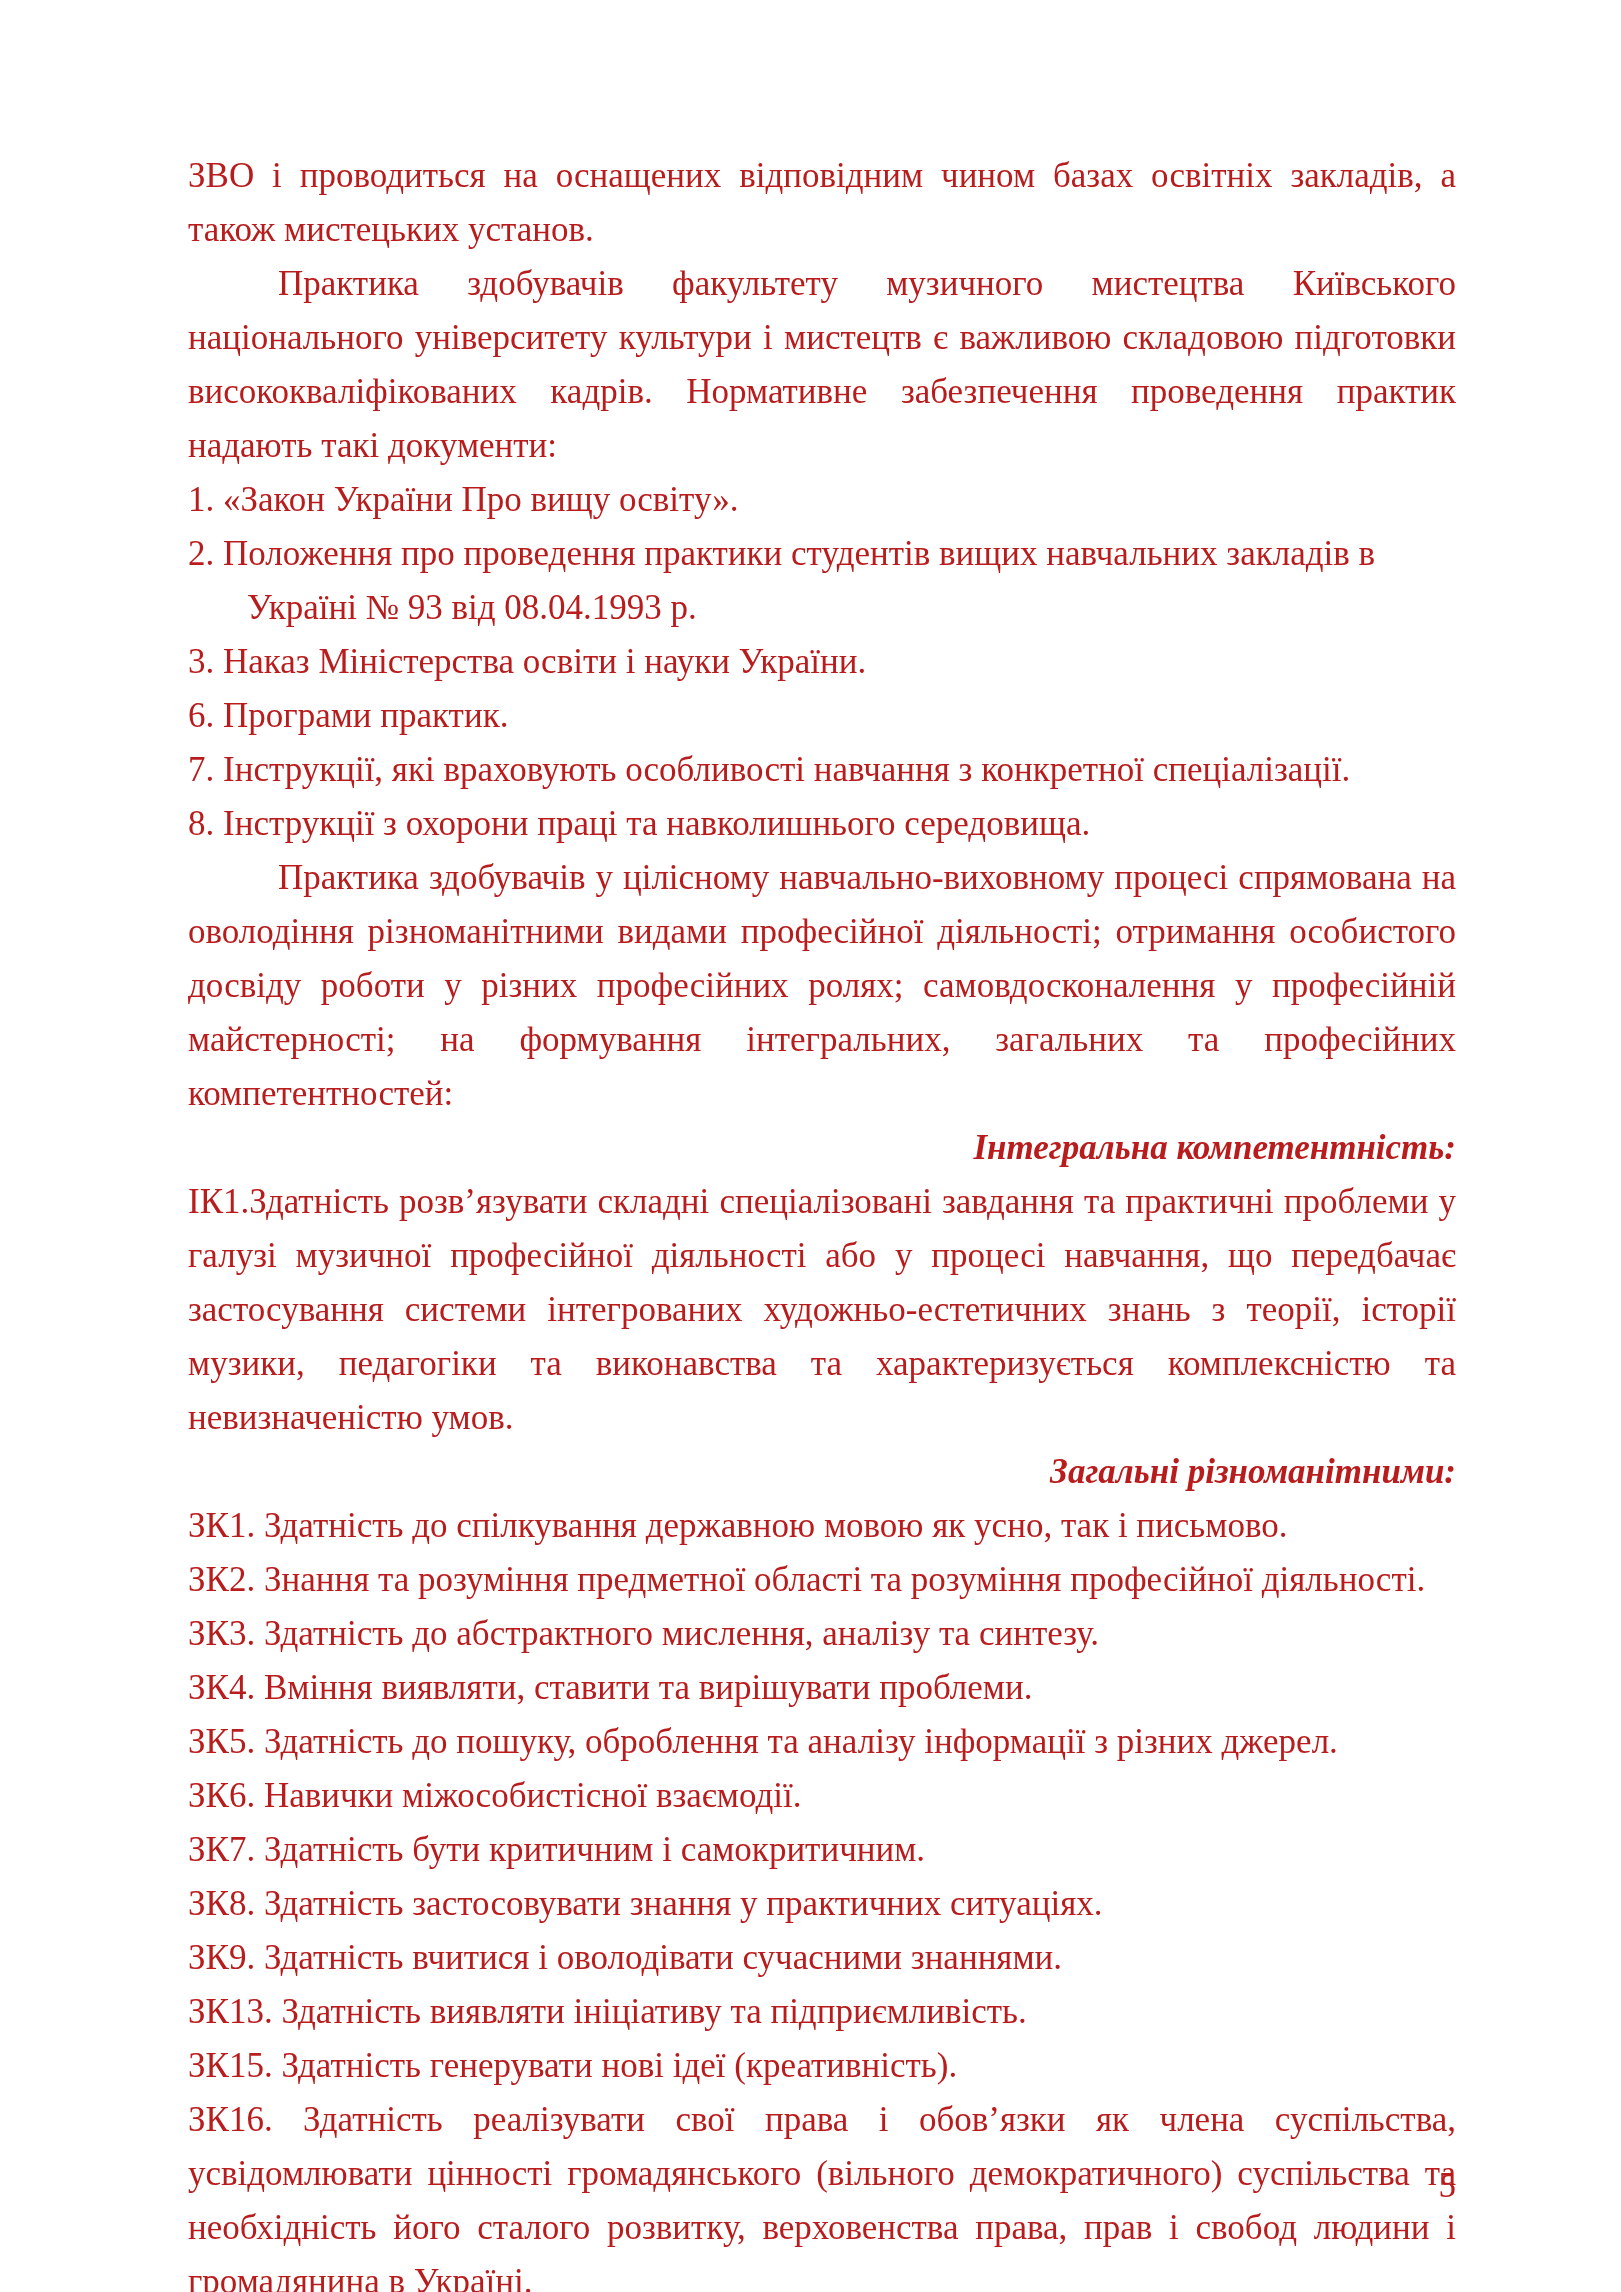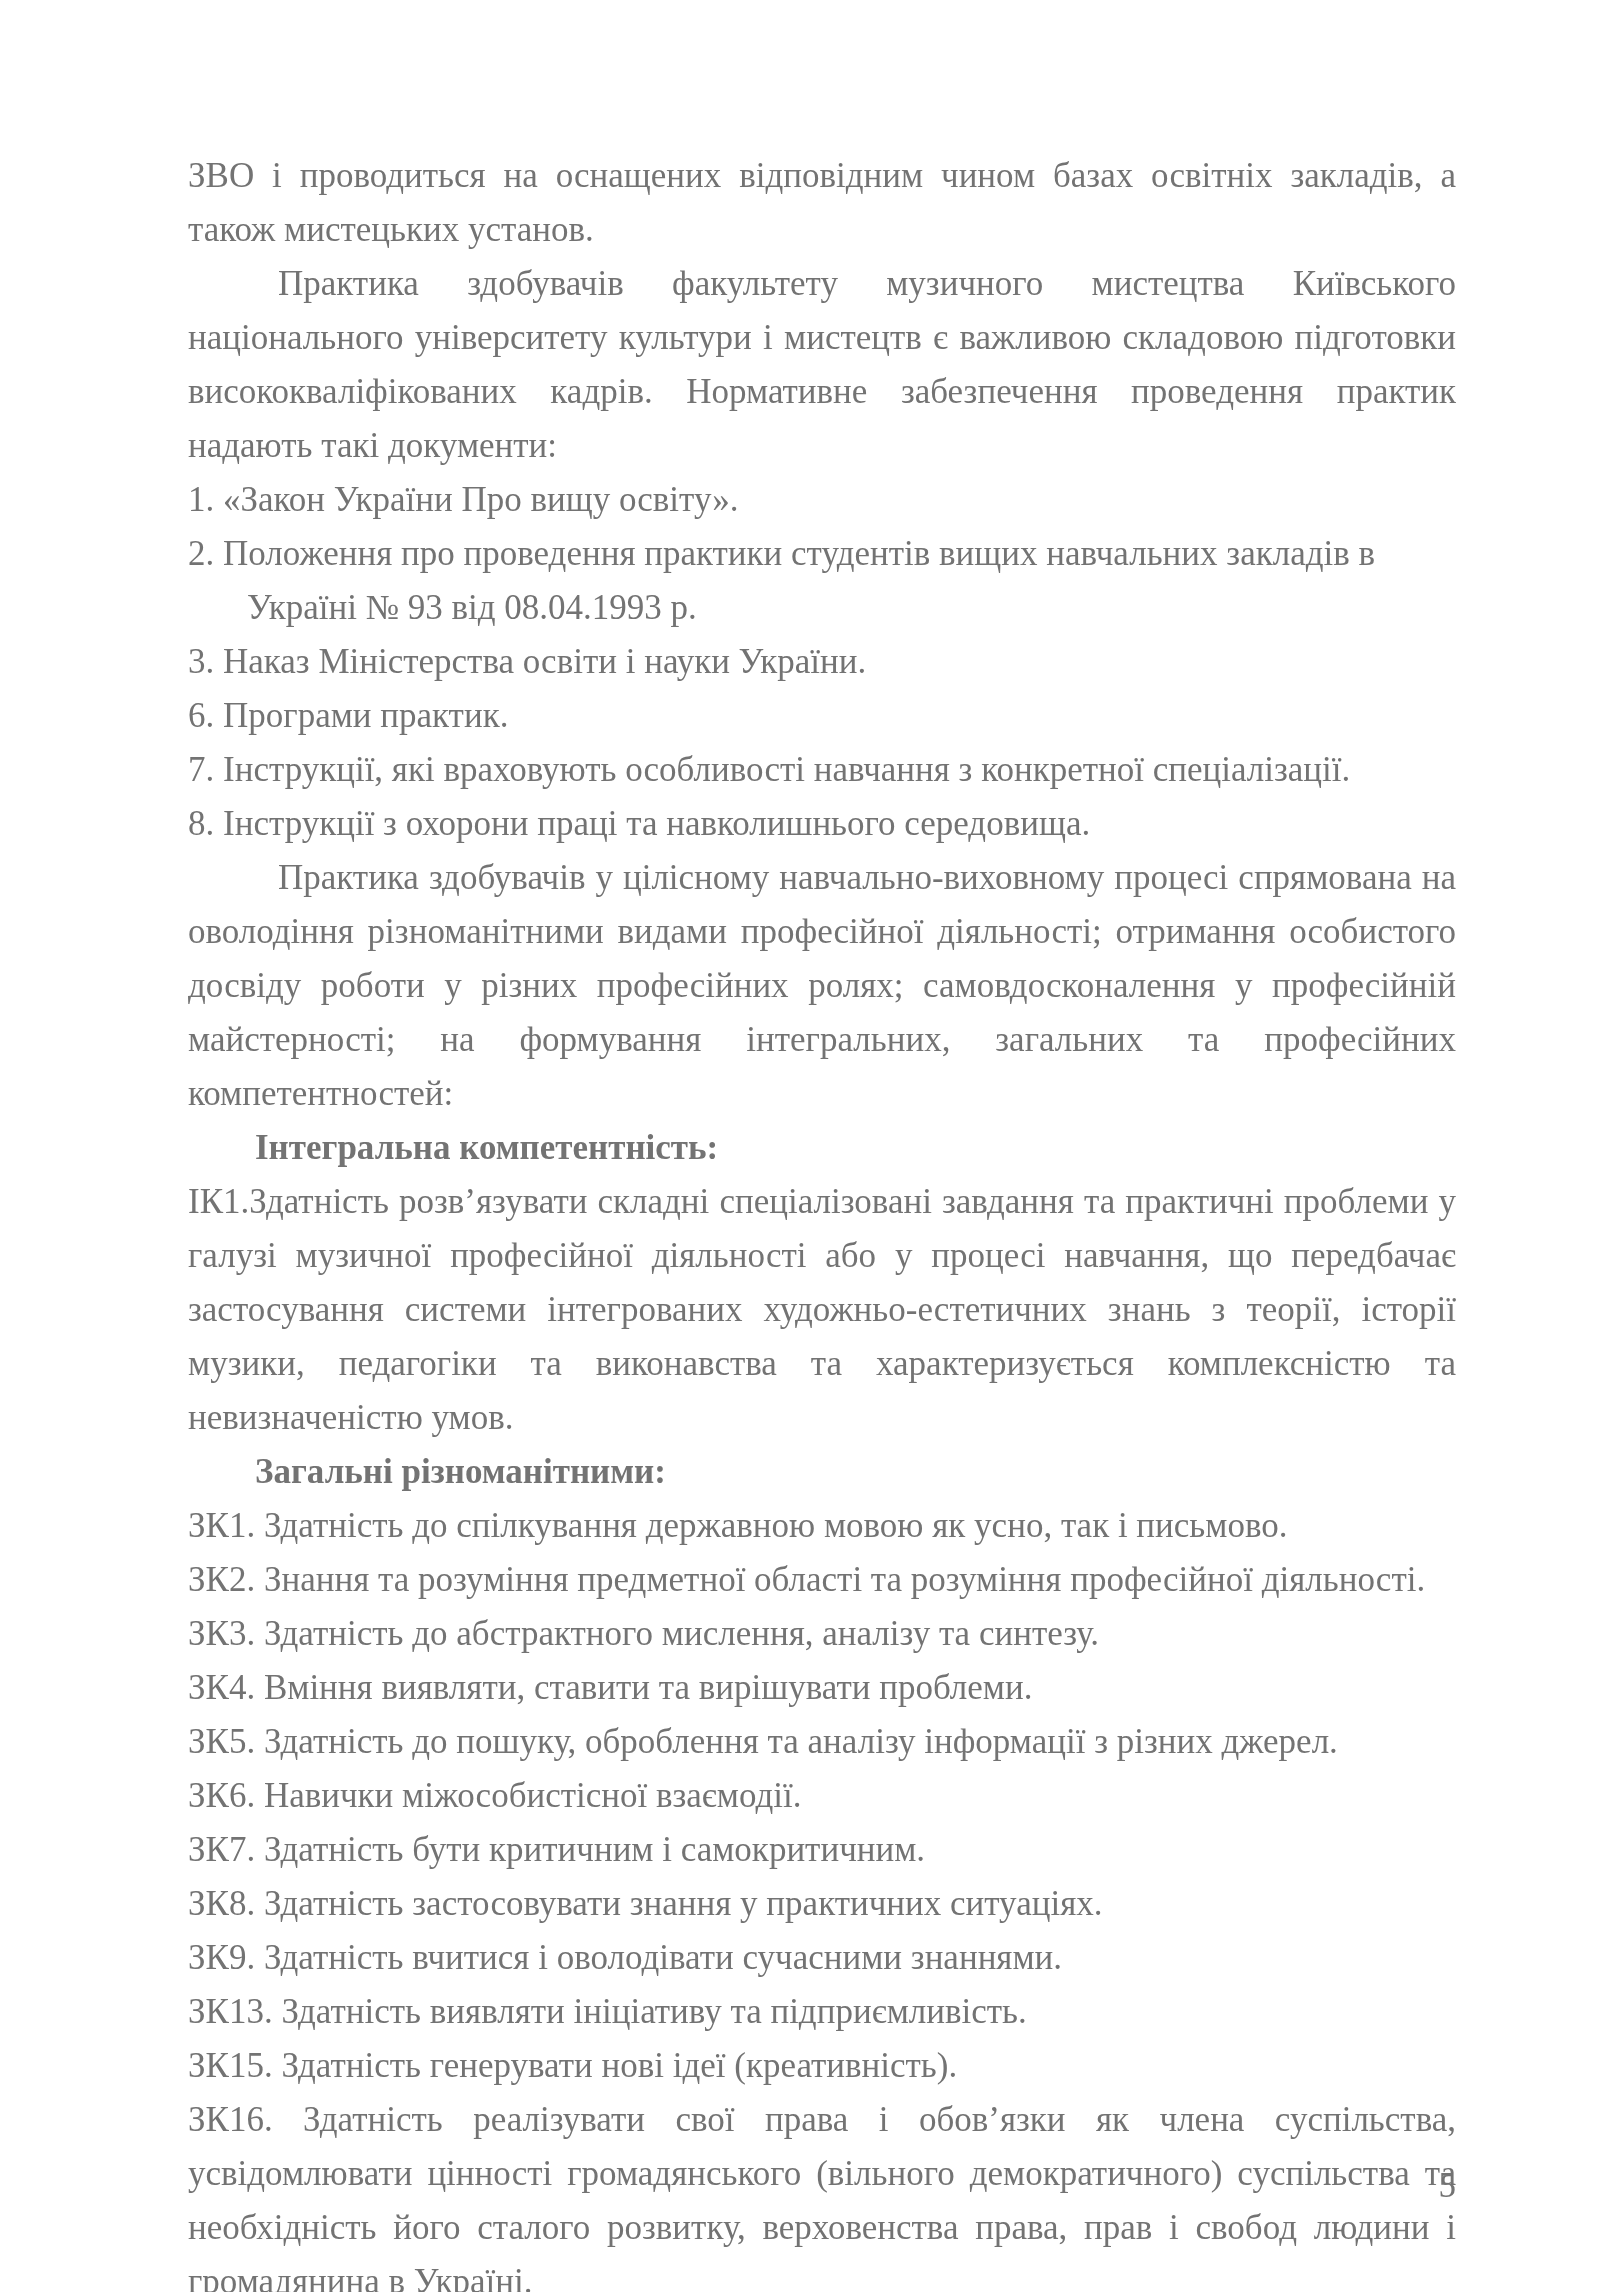--- a/index.html
+++ b/index.html
@@ -9,21 +9,21 @@
   }
   .page {
     position: relative;
     width: 1621px;
     height: 2293px;
     background: #ffffff;
     margin: 0 auto;
     box-sizing: border-box;
     padding: 149px 165px 108px 188px;
     font-family: "Liberation Serif", "DejaVu Serif", serif;
-    color: #737373;
+    color: #b91c1c;
   }
   .body-text {
     font-size: 35px;
     line-height: 54px;
     text-align: justify;
     text-justify: inter-word;
   }
   p.para {
     margin: 0;
     text-indent: 0;
@@ -58,21 +58,22 @@
   }
   .li-cont {
     display: block;
     padding-left: 59px;
     text-align: left;
   }
   .heading-bold {
     font-weight: bold;
     text-indent: 67px;
     margin: 0;
-    text-align: left;
+    text-align: right;
+    font-style: italic;
   }
   .page-number {
     position: absolute;
     right: 165px;
     bottom: 90px;
     font-size: 35px;
     line-height: 1;
     font-family: "Liberation Serif", "DejaVu Serif", serif;
   }
 </style>

